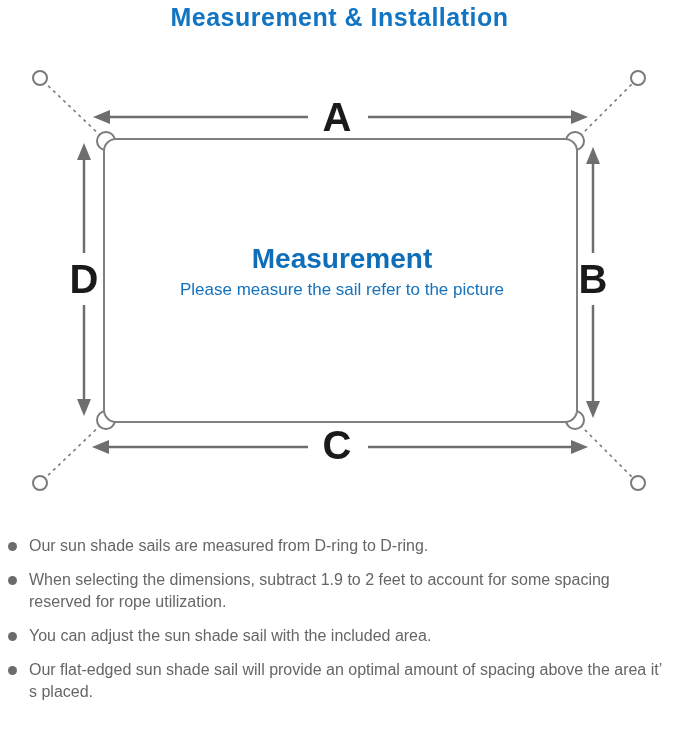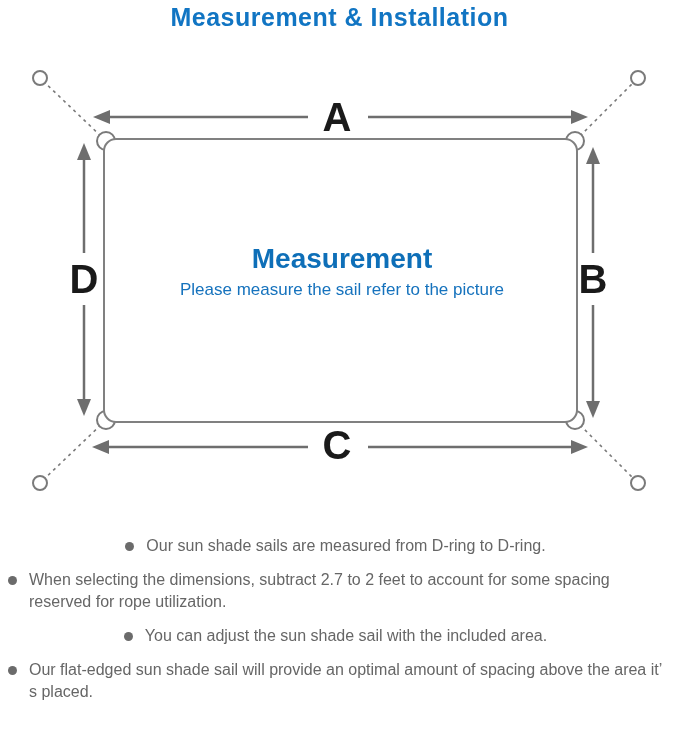--- a/index.html
+++ b/index.html
@@ -45,21 +45,20 @@
     text-anchor: middle;
   }
   .notes {
     list-style: none;
     margin-top: 20px;
     padding-left: 8px;
     padding-right: 16px;
     display: flex;
     flex-direction: column;
     gap: 12px;
-    align-items: center;
   }
   .note-item {
     display: flex;
     align-items: flex-start;
     gap: 12px;
     font-size: 16px;
     line-height: 22px;
     color: #666666;
     max-width: 660px;
   }
@@ -141,21 +140,21 @@
     <text class="center-subtitle" x="342" y="240">Please measure the sail refer to the picture</text>
   </svg>
 
   <ul class="notes">
     <li class="note-item">
       <span class="bullet-dot"></span>
       <span>Our sun shade sails are measured from D-ring to D-ring.</span>
     </li>
     <li class="note-item">
       <span class="bullet-dot"></span>
-      <span>When selecting the dimensions, subtract 2.7 to 2 feet to account for some spacing reserved for rope utilization.</span>
+      <span>When selecting the dimensions, subtract 1.9 to 2 feet to account for some spacing reserved for rope utilization.</span>
     </li>
     <li class="note-item">
       <span class="bullet-dot"></span>
       <span>You can adjust the sun shade sail with the included area.</span>
     </li>
     <li class="note-item">
       <span class="bullet-dot"></span>
       <span>Our flat-edged sun shade sail will provide an optimal amount of spacing above the area it’ s placed.</span>
     </li>
   </ul>

